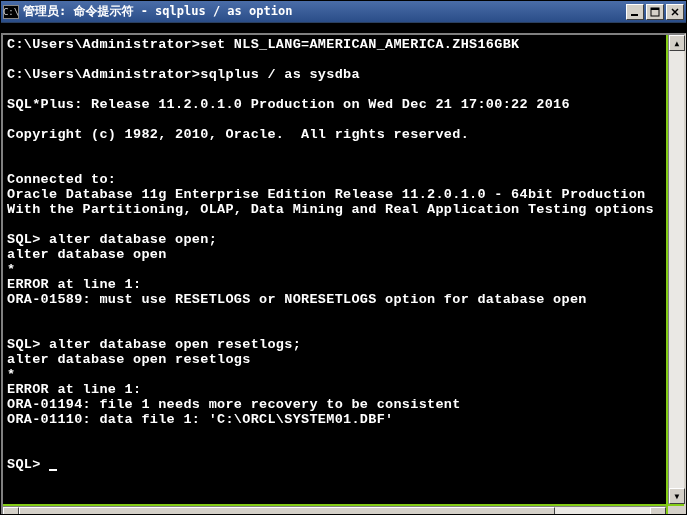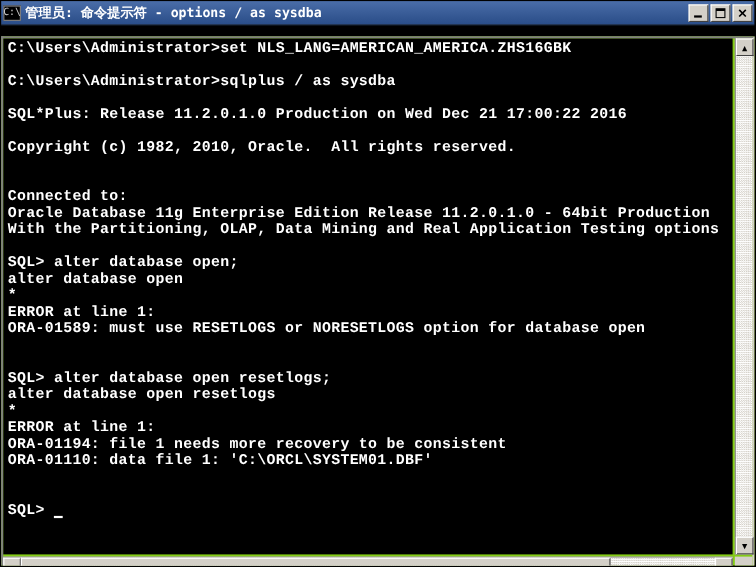--- a/index.html
+++ b/index.html
@@ -153,21 +153,21 @@
       background: #fff;
       vertical-align: bottom;
       margin-bottom: 1px;
     }
   </style>
 </head>
 <body>
 
 <div class="titlebar">
   <div class="titlebar-icon">C:\</div>
-  <div class="titlebar-text">管理员: 命令提示符 - options  / as sysdba</div>
+  <div class="titlebar-text">管理员: 命令提示符 - sqlplus  / as option</div>
   <div class="window-controls">
     <div class="win-btn">
       <svg viewBox="0 0 10 10">
           <rect x="1" y="7" width="7" height="2" fill="#000"></rect>
         </svg>
     </div>
     <div class="win-btn">
       <svg viewBox="0 0 10 10">
           <rect x="1" y="1" width="8" height="8" fill="none" stroke="#000" stroke-width="1"></rect>
           <rect x="1" y="1" width="8" height="2" fill="#000"></rect>

